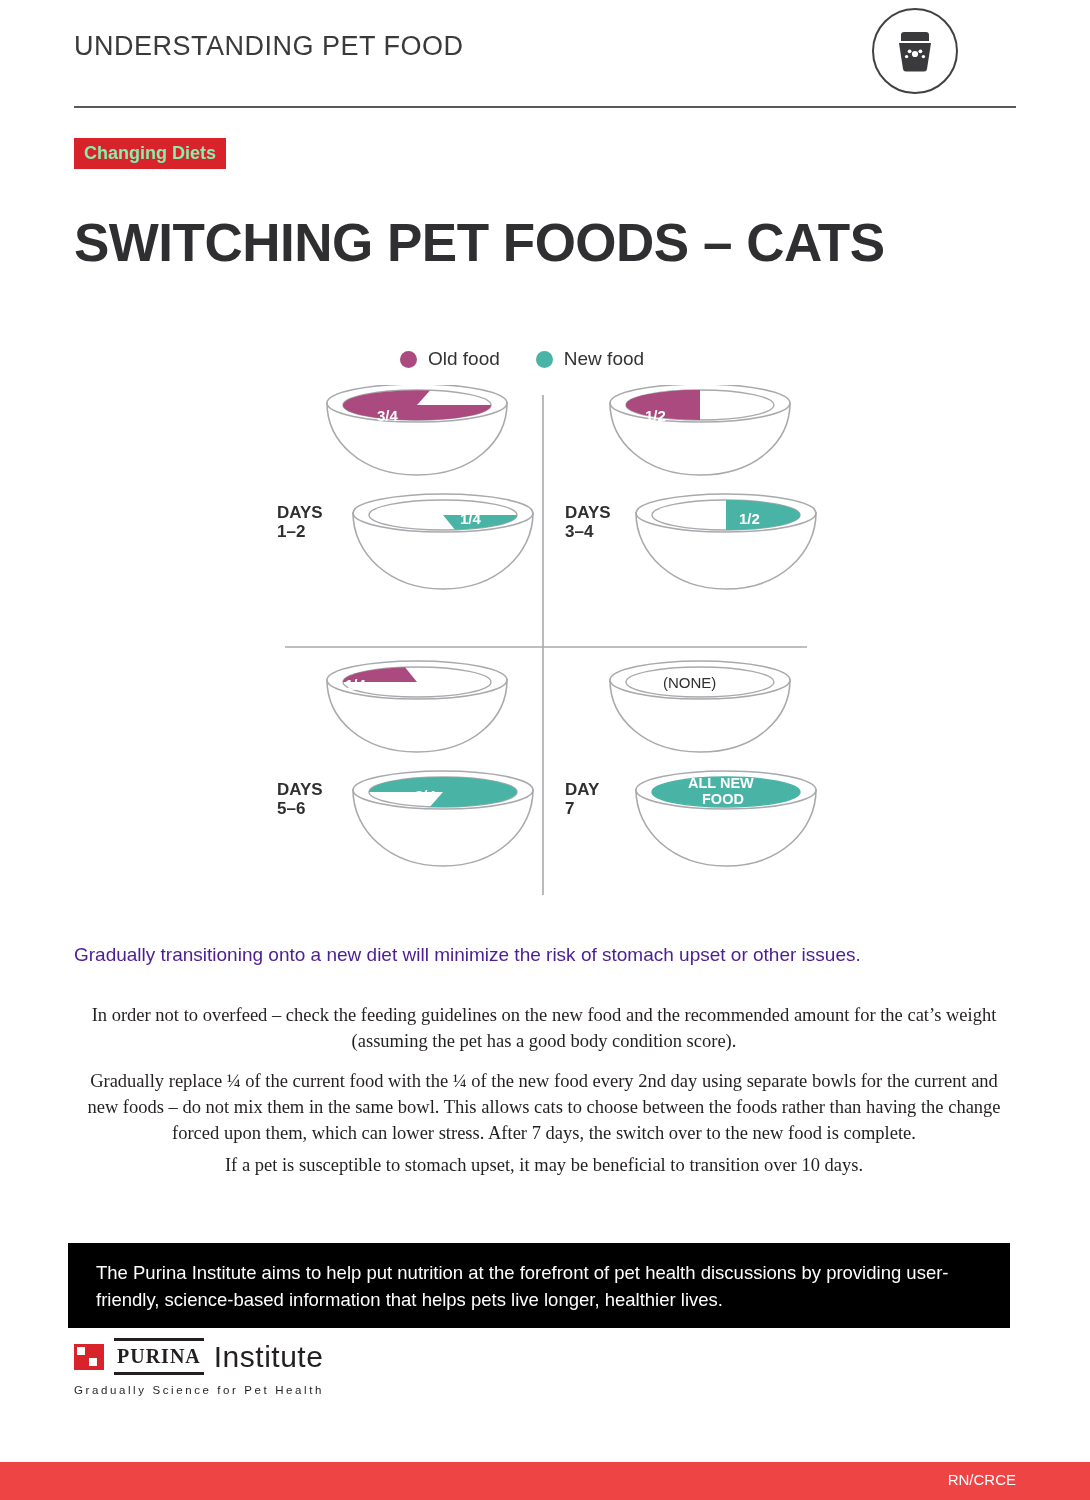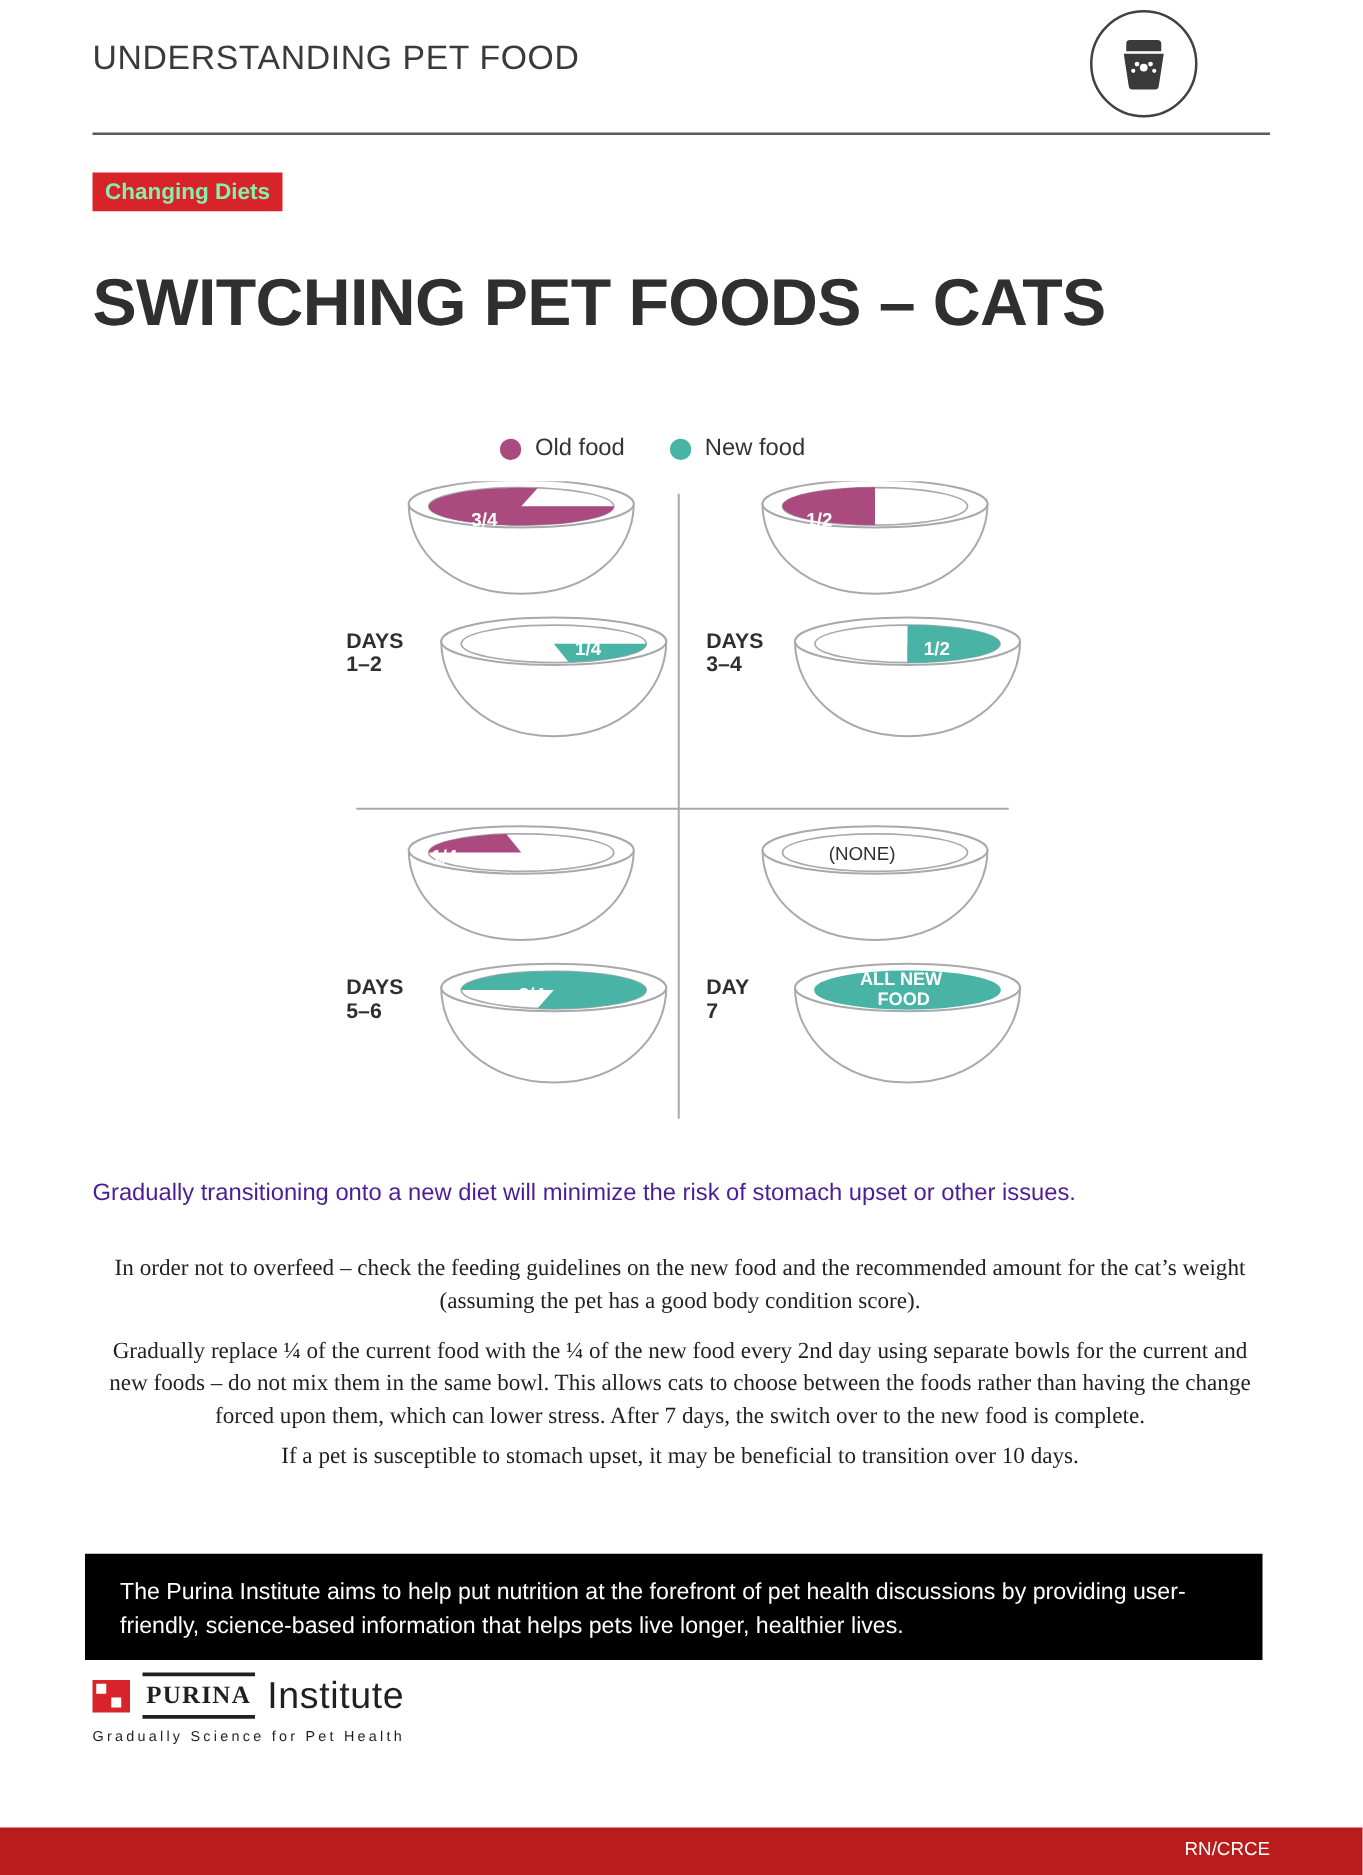--- a/index.html
+++ b/index.html
@@ -212,21 +212,21 @@
     color: #231f20;
   }
 
   
   .footer {
     position: absolute;
     left: 0;
     bottom: 0;
     width: 1090px;
     height: 38px;
-    background: #b91c1c;
+    background: #ef4444;
   }
   .footer-code {
     position: absolute;
     right: 74px;
     top: 9px;
     color: #ffffff;
     font-size: 15px;
   }
 </style>
 </head>

